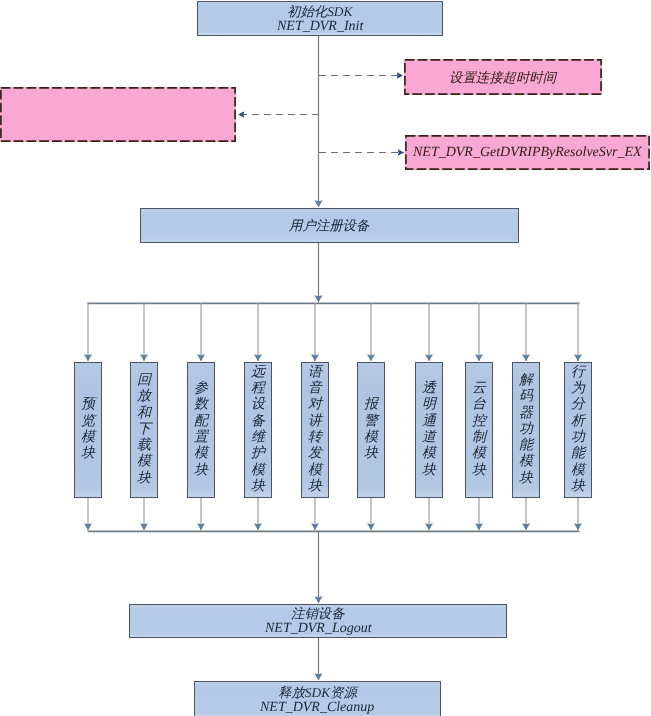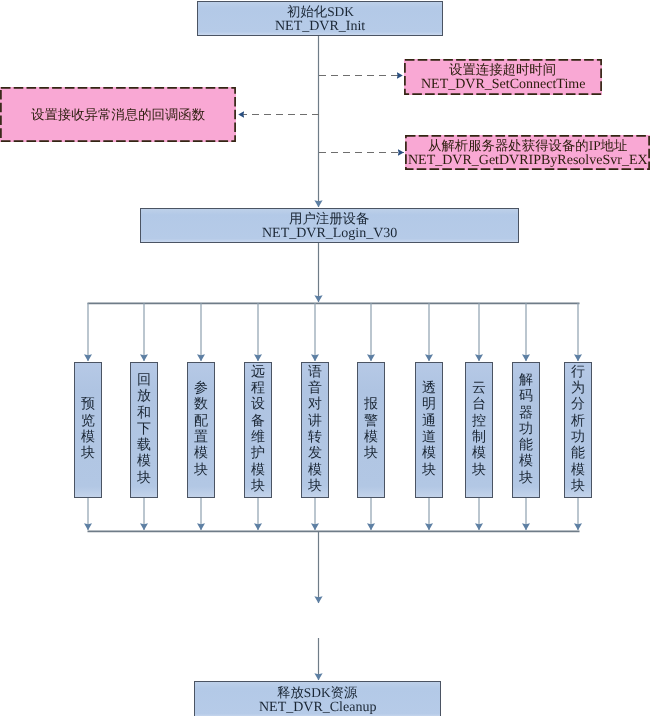--- a/index.html
+++ b/index.html
@@ -1,20 +1,20 @@
 <!DOCTYPE html>
 <html><head>
 <meta charset="utf-8">
 <title>HCNetSDK Flow</title>
 <style>
   html,body{margin:0;padding:0;}
   body{width:651px;height:716px;background:#ffffff;overflow:hidden;
        font-family:"Liberation Serif",serif;
        -webkit-font-smoothing:antialiased;text-rendering:geometricPrecision;}
-  #stage{position:relative;width:651px;height:623px;}
+  #stage{position:relative;width:651px;height:623px;font-style:italic;}
   .box{position:absolute;box-sizing:border-box;display:flex;
        flex-direction:column;align-items:center;justify-content:center;
        text-align:center;color:#1a2634;}
   .blue{background:linear-gradient(180deg,#bdd0e9 0%,#b3c9e7 18%,#b6cbe8 90%,#c9d8ee 100%);border:1.3px solid #4b5463;}
   .orange{background:#f9a8d4;border:0;color:#2b1d0d;}
   #wires{position:absolute;left:0;top:0;}
   #overlay{position:absolute;left:0;top:0;pointer-events:none;}
   #wires .dash{stroke:#6e6e6e;stroke-width:1.25;}
   .cn,.fn{display:block;white-space:nowrap;line-height:15px;will-change:transform;}
   .cn{font-size:13.4px;}
@@ -92,35 +92,31 @@
       </g>
   </svg>
 
   <div class="box blue" id="n-init">
     <span class="cn">初始化SDK</span>
     <span class="fn">NET_DVR_Init</span>
   </div>
 
   <div class="box orange" id="n-sct">
     <span class="cn">设置连接超时时间</span>
-    <span class="fn">NET_DVR_SetConnectTime</span>
   </div>
 
   <div class="box orange" id="n-exc">
-    <span class="cn">设置接收异常消息的回调函数</span>
   </div>
 
   <div class="box orange" id="n-rip">
-    <span class="cn">从解析服务器处获得设备的IP地址</span>
     <span class="fn">NET_DVR_GetDVRIPByResolveSvr_EX</span>
   </div>
 
   <div class="box blue" id="n-login">
     <span class="cn">用户注册设备</span>
-    <span class="fn">NET_DVR_Login_V30</span>
   </div>
 
   <div id="modules">
       <div class="mod" style="left: 74px; top: 362px; width: 28px; height: 136px;">
         <span class="ch">预</span>
         <span class="ch">览</span>
         <span class="ch">模</span>
         <span class="ch">块</span>
       </div>
       <div class="mod" style="left: 130px; top: 362px; width: 28px; height: 136px;">
@@ -196,20 +192,24 @@
         <span class="ch">为</span>
         <span class="ch">分</span>
         <span class="ch">析</span>
         <span class="ch">功</span>
         <span class="ch">能</span>
         <span class="ch">模</span>
         <span class="ch">块</span>
       </div>
     </div>
 
+  <div class="box blue" id="n-logout">
+    <span class="cn">注销设备</span>
+    <span class="fn">NET_DVR_Logout</span>
+  </div>
 
   <div class="box blue" id="n-cleanup">
     <span class="cn">释放SDK资源</span>
     <span class="fn">NET_DVR_Cleanup</span>
   </div>
 
   <svg id="overlay" width="651" height="716" viewBox="0 0 651 716">
     <g stroke="#332513" stroke-width="1.7" fill="none" stroke-dasharray="9.6,3.2" stroke-linecap="butt">
       <rect x="404.9" y="59.9" width="196.2" height="34.2"></rect>
       <rect x="0.9" y="87.9" width="234.2" height="53.2"></rect>

